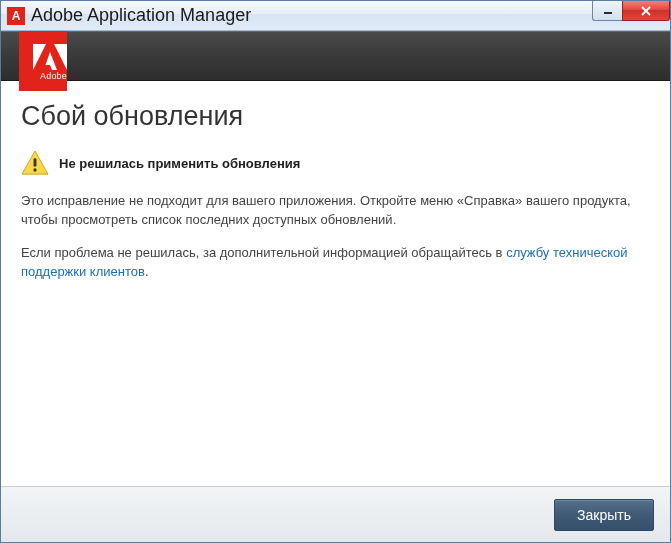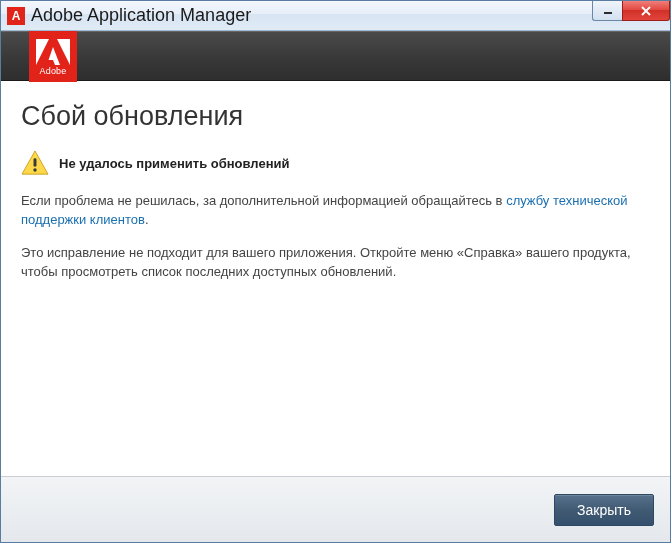--- a/index.html
+++ b/index.html
@@ -78,28 +78,28 @@
   
   .banner {
     height: 50px;
     background: linear-gradient(to bottom, #4a4a4a 0%, #3a3a3a 50%, #2e2e2e 100%);
     border-top: 1px solid #666;
     border-bottom: 1px solid #1a1a1a;
     position: relative;
   }
   .adobe-logo {
     position: absolute;
-    left: 28px;
+    left: 18px;
     top: -1px;
     width: 48px;
-    height: 51px;
+    height: 60px;
     background: #e2231a;
     display: flex;
     flex-direction: column;
-    align-items: center;
+    align-items: flex-end;
     justify-content: center;
     padding-top: 2px;
   }
   .adobe-logo svg { margin-bottom: 1px; }
   .adobe-logo .logo-text {
     color: #fff;
     font-size: 9px;
     font-family: Arial, sans-serif;
     letter-spacing: 0.2px;
   }
@@ -136,21 +136,21 @@
     margin: 0 0 14px 0;
   }
   .link {
     color: #1a6fb0;
     text-decoration: none;
     cursor: pointer;
   }
 
   
   .footer {
-    height: 66px;
+    height: 56px;
     background: linear-gradient(to bottom, #f2f4f6, #e4e8ec);
     border-top: 1px solid #c9ced4;
     display: flex;
     align-items: center;
     justify-content: flex-end;
     padding: 0 16px;
   }
   .btn-close {
     min-width: 100px;
     height: 32px;
@@ -203,28 +203,28 @@
 
   <div class="content">
     <div class="heading">Сбой обновления</div>
 
     <div class="warn-row">
       <svg class="warn-icon" viewBox="0 0 30 28">
         <path d="M15 1 L29 26 L1 26 Z" fill="#ffd84a" stroke="#c9a020" stroke-width="1"></path>
         <rect x="13.4" y="9" width="3.2" height="9" rx="1.5" fill="#3a3a3a"></rect>
         <circle cx="15" cy="21.5" r="1.8" fill="#3a3a3a"></circle>
       </svg>
-      <span class="warn-text">Не удалось применить обновлений</span>
-    </div>
+      <span class="warn-text">Не решилась применить обновления</span>
+    </div>
+
+    <p class="para">Это исправление не подходит для вашего приложения. Откройте меню «Справка» вашего продукта, чтобы просмотреть список последних доступных обновлений.</p>
 
     <p class="para">
       <span>Если проблема не решилась, за дополнительной информацией обращайтесь в </span><a class="link">службу технической поддержки клиентов</a><span>.</span>
     </p>
-
-    <p class="para">Это исправление не подходит для вашего приложения. Откройте меню «Справка» вашего продукта, чтобы просмотреть список последних доступных обновлений.</p>
   </div>
 
   <div class="footer">
     <div class="btn-close">
       <span>Закрыть</span>
     </div>
   </div>
 
 </div>
 

